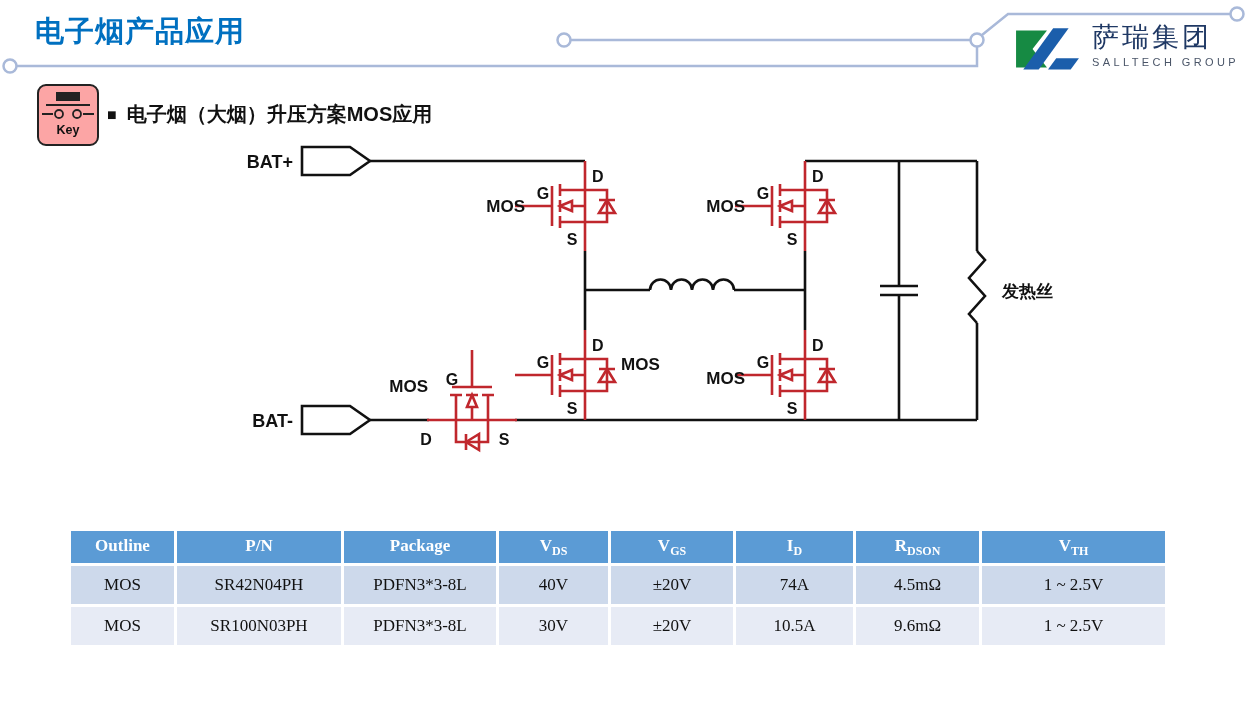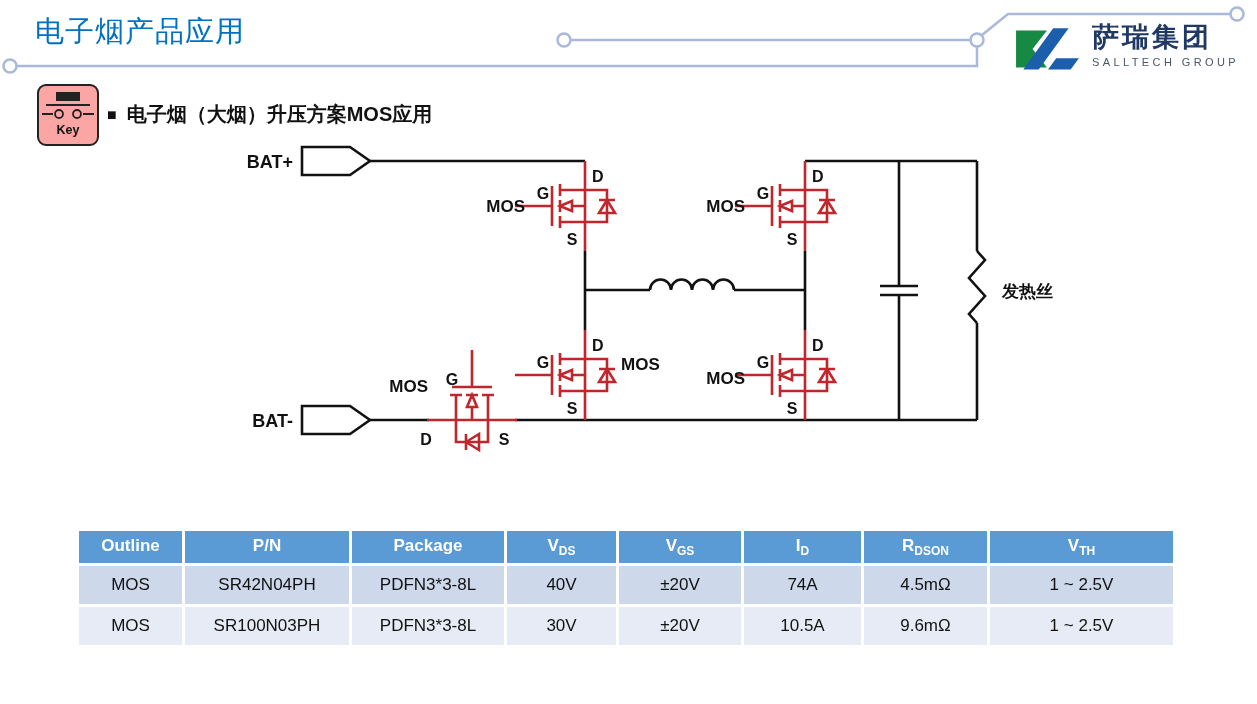--- a/index.html
+++ b/index.html
@@ -1,39 +1,39 @@
 <!DOCTYPE html>
 <html><head>
 <meta charset="utf-8">
 <style>
   html,body{margin:0;padding:0;background:#ffffff;}
   body{font-family:"Liberation Sans","DejaVu Sans",sans-serif;}
   .slide{position:relative;width:1257px;height:704px;background:#ffffff;overflow:hidden;}
 
-  .title{position:absolute;left:35px;top:12px;font-size:29px;font-weight:normal;color:#0070C0;letter-spacing:1px;}
+  .title{position:absolute;left:35px;top:12px;font-size:29px;font-weight:bold;color:#0070C0;letter-spacing:1px;}
   .deco{position:absolute;left:0;top:0;width:1257px;height:95px;pointer-events:none;}
 
   .logo{position:absolute;left:1014px;top:22px;display:flex;align-items:flex-start;}
   .logo-mark{width:68px;height:56px;margin-right:10px;}
-  .logo-cn{font-size:27px;font-weight:bold;color:#1F3864;letter-spacing:3px;line-height:30px;}
+  .logo-cn{font-size:27px;font-weight:normal;color:#1F3864;letter-spacing:3px;line-height:30px;}
   .logo-en{font-size:11px;color:#4A5568;letter-spacing:3.4px;margin-top:4px;}
 
   .keybox{position:absolute;left:37px;top:84px;width:62px;height:62px;border:2.2px solid #222;border-radius:9px;background:#fca5a5;box-sizing:border-box;text-align:center;}
   .keybox svg{display:block;margin:4px auto 0 auto;}
   .keylabel{font-size:12.5px;font-weight:bold;color:#111;margin-top:1px;}
 
   .subtitle{position:absolute;left:107px;top:101px;font-size:20px;font-weight:bold;color:#111;display:flex;align-items:center;}
   .subtitle .bullet{font-size:16px;margin-right:10px;}
 
   .circuit{position:absolute;left:0;top:130px;width:1257px;height:390px;}
   .circuit text{font-weight:bold;fill:#111;font-size:16px;}
   .circuit text.big{font-size:18px;}
   .circuit text.mos{font-size:17px;}
 
-  table.spec{position:absolute;left:76px;top:528px;width:1100px;border-collapse:separate;border-spacing:3px;table-layout:fixed;}
+  table.spec{position:absolute;left:68px;top:528px;width:1100px;border-collapse:separate;border-spacing:3px;table-layout:fixed;font-family:Liberation Serif, serif;}
   table.spec th{background:#5B9BD5;color:#fff;font-size:17px;font-weight:bold;height:30px;text-align:center;vertical-align:middle;}
   table.spec td{font-size:17px;color:#111;height:36px;text-align:center;vertical-align:middle;}
   table.spec tr.odd td{background:#CDD9EB;}
   table.spec tr.even td{background:#E7EBF5;}
   .sub{font-size:12px;vertical-align:-4px;}
 </style>
 </head>
 <body>
 
 <div class="slide">

